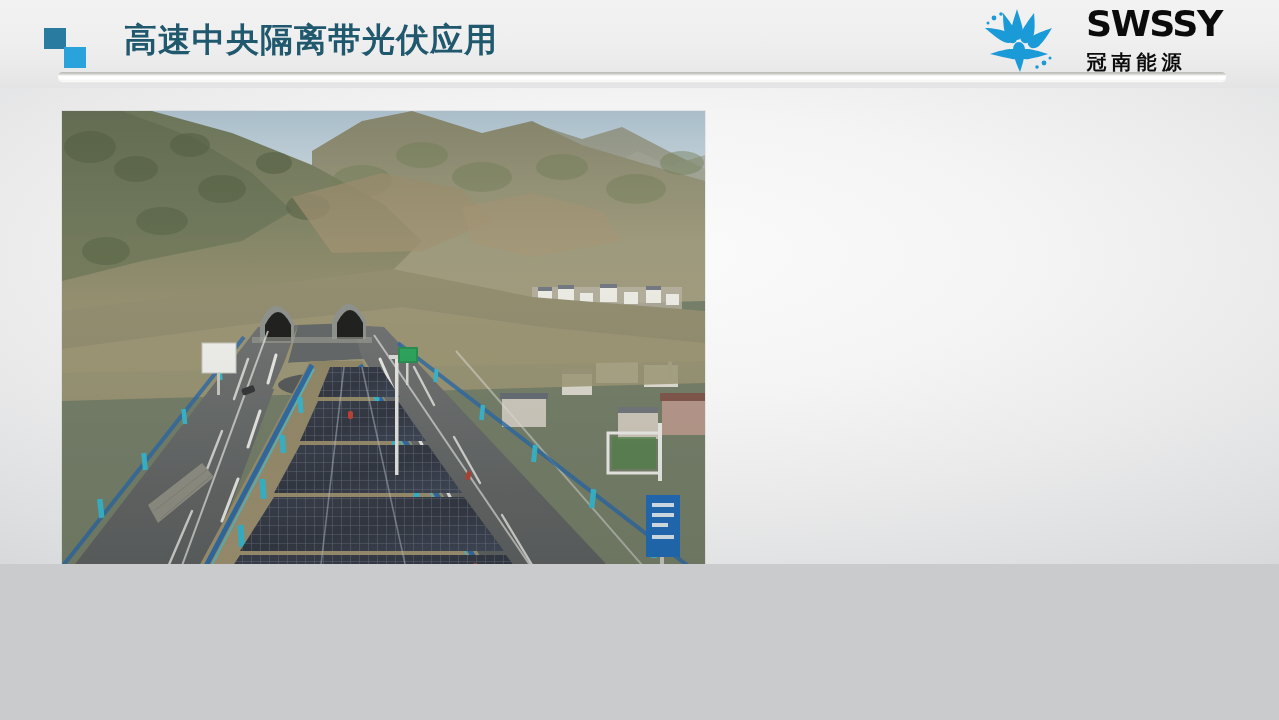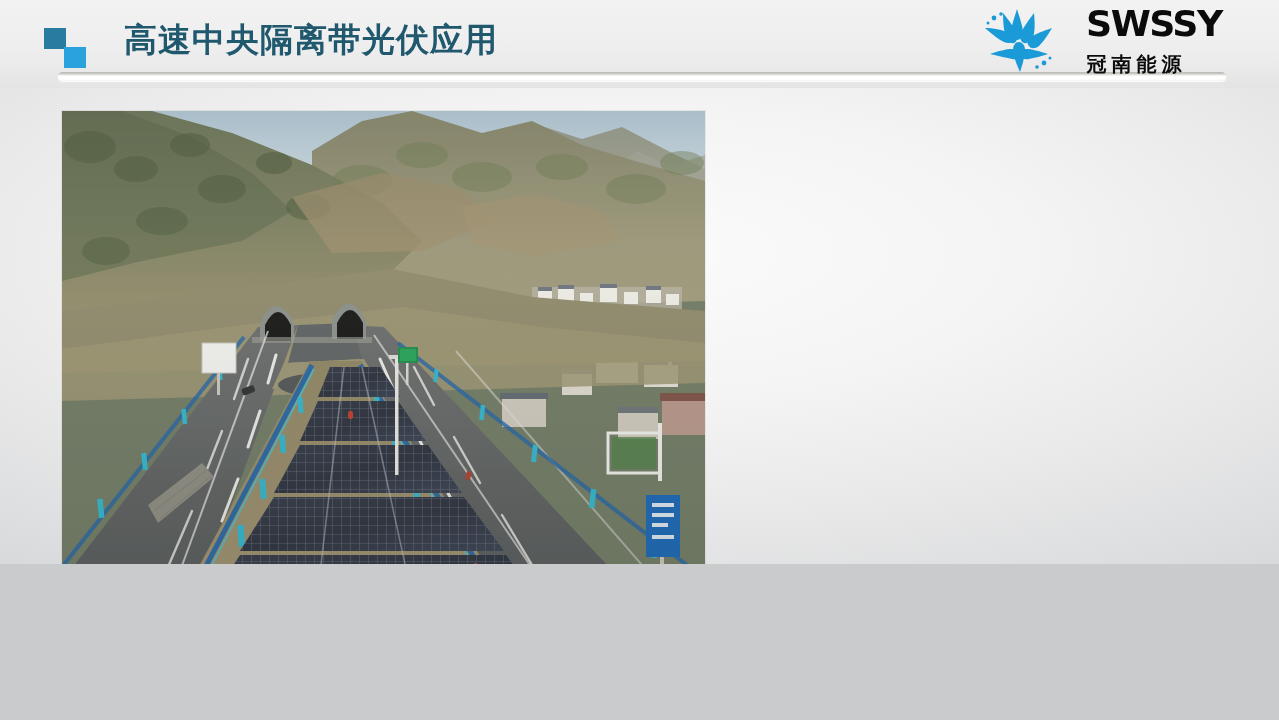--- a/index.html
+++ b/index.html
@@ -101,21 +101,21 @@
     font-family: "DejaVu Sans", "Liberation Sans", sans-serif;
     transform: scaleX(1.04);
     transform-origin: left center;
   }
   #logo-sub {
     margin-top: 12px;
     font-size: 20px;
     font-weight: bold;
     color: #0b0b0b;
     letter-spacing: 5px;
-    font-family: Liberation Serif, serif;
+    font-family: Liberation Mono, monospace;
   }
 
   
   #photo-frame {
     position: absolute;
     left: 62px;
     top: 111px;
     width: 643px;
     height: 531px;
     overflow: hidden;

